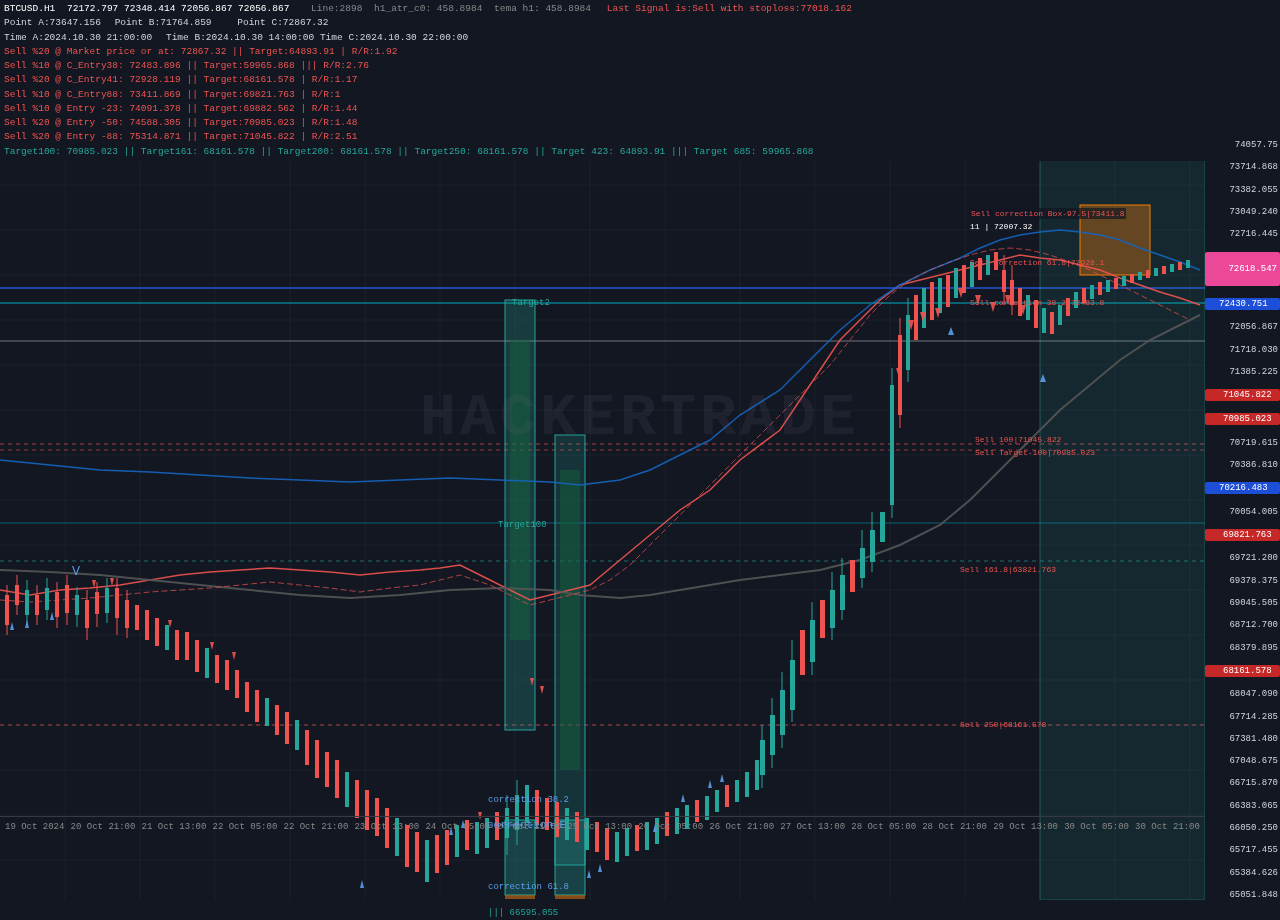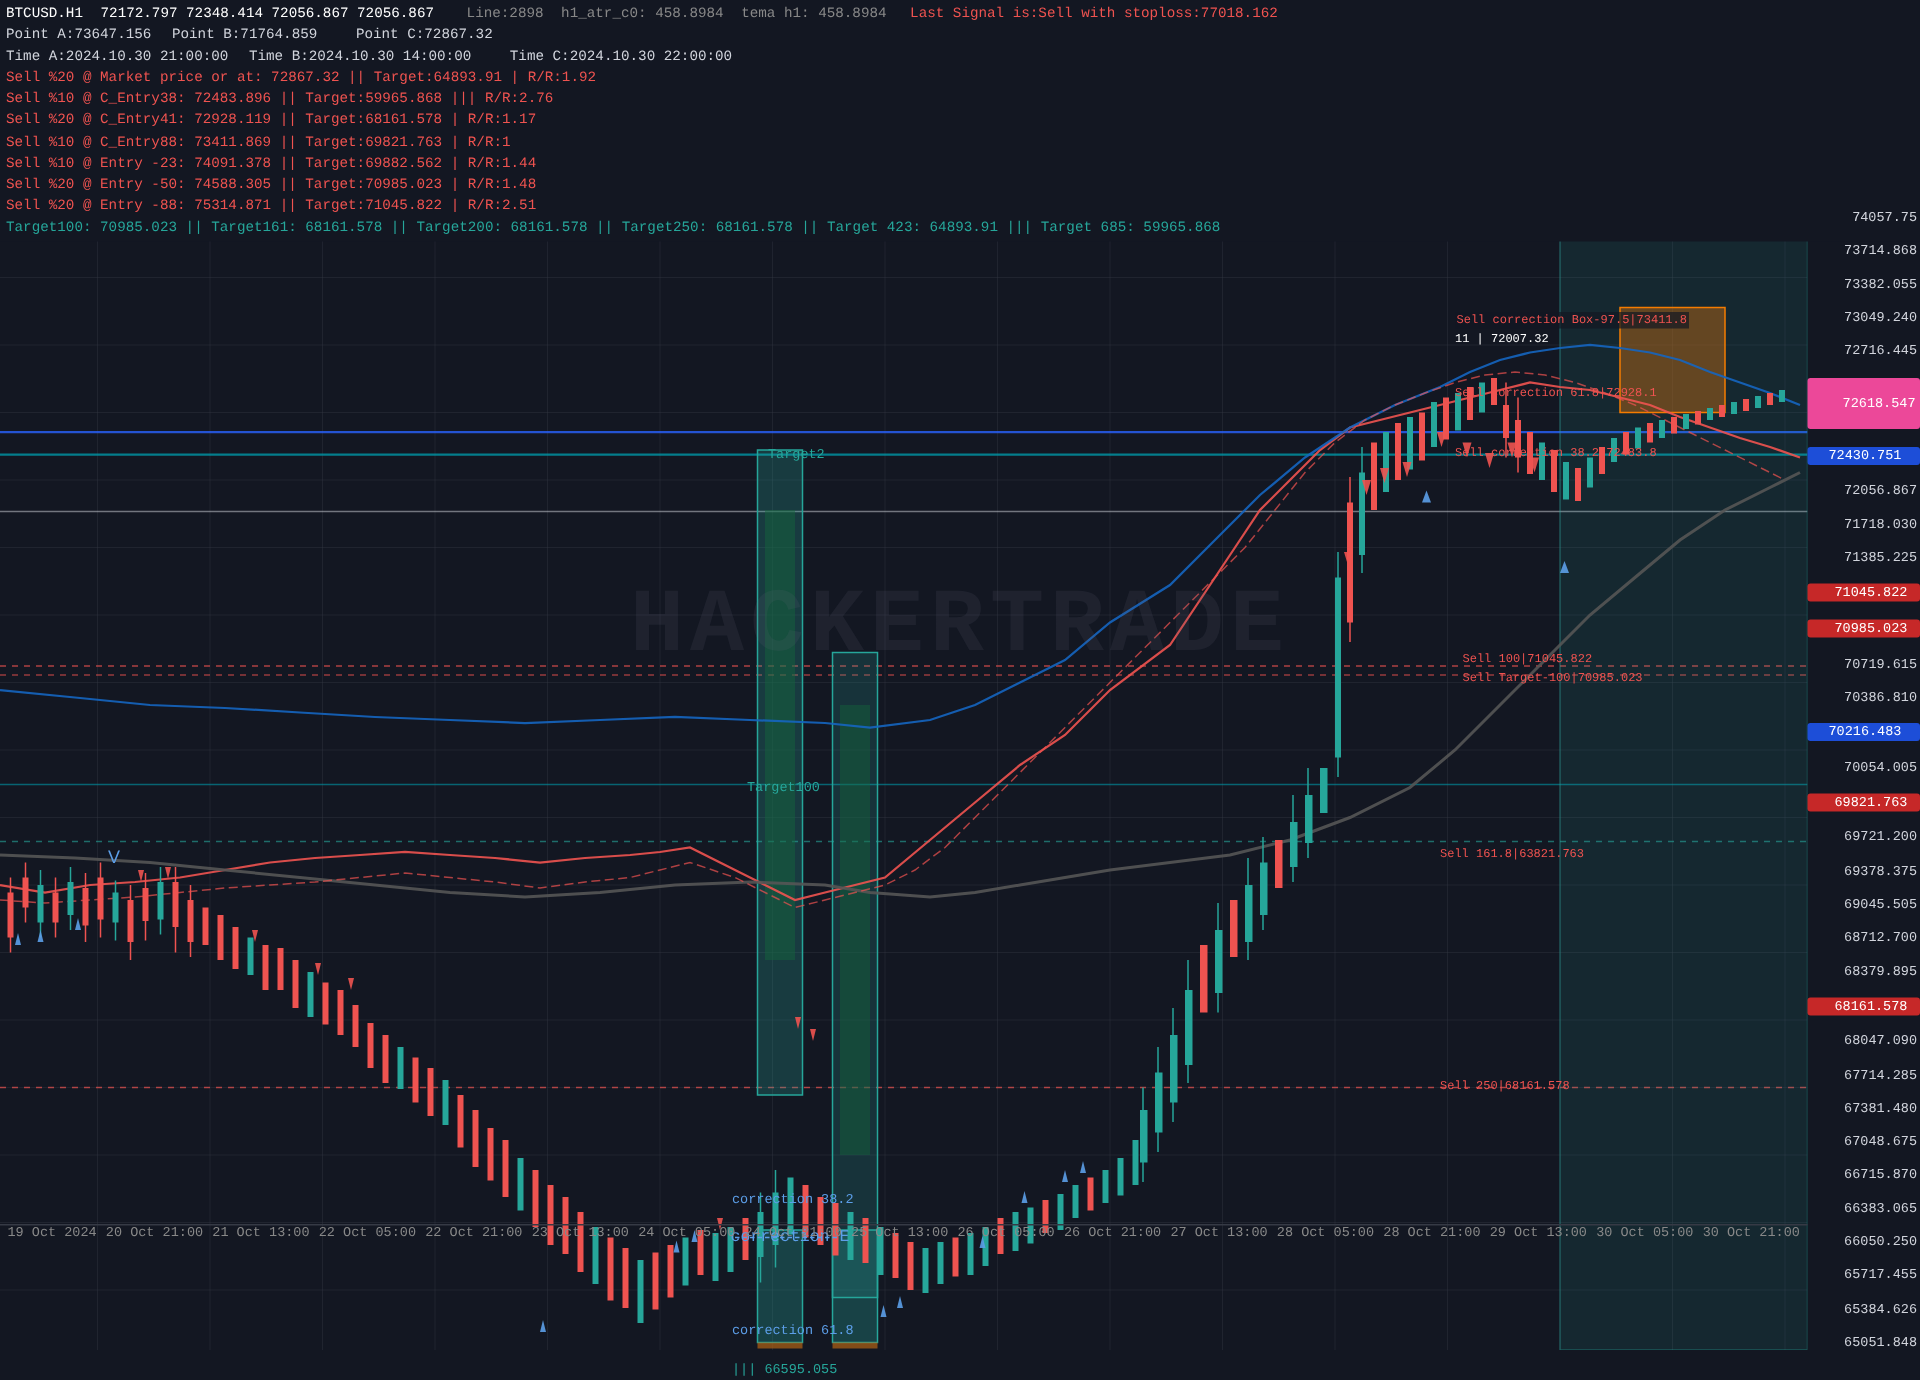--- a/index.html
+++ b/index.html
@@ -83,20 +83,21 @@
     }
 
     
     #time-axis {
       position: absolute;
       bottom: 0;
       left: 0;
       width: 1205px;
       height: 20px;
       display: flex;
+      align-items: center;
       justify-content: space-between;
       padding: 0 5px;
       border-top: 1px solid #363a45;
       z-index: 10;
     }
 
     .time-label {
       font-size: 9px;
       color: #888;
     }
@@ -160,21 +161,21 @@
       <span style="margin-left:10px; color:#ef5350">Last Signal is:Sell with stoploss:77018.162</span>
     </div>
     <div class="info-line">
       <span>Point A:73647.156</span>
       <span style="margin-left:8px">Point B:71764.859</span>
       <span style="margin-left:20px">Point C:72867.32</span>
     </div>
     <div class="info-line">
       <span>Time A:2024.10.30 21:00:00</span>
       <span style="margin-left:8px">Time B:2024.10.30 14:00:00</span>
-      <span style="margin-left:20px">Time C:2024.10.30 22:00:00</span>
+      <span style="margin-left:0">Time C:2024.10.30 22:00:00</span>
     </div>
     <div class="info-line">
       <span class="val-red">Sell %20 @ Market price or at: 72867.32 || Target:64893.91 | R/R:1.92</span>
     </div>
     <div class="info-line">
       <span class="val-red">Sell %10 @ C_Entry38: 72483.896 || Target:59965.868 ||| R/R:2.76</span>
     </div>
     <div class="info-line">
       <span class="val-red">Sell %20 @ C_Entry41: 72928.119 || Target:68161.578 | R/R:1.17</span>
     </div>

